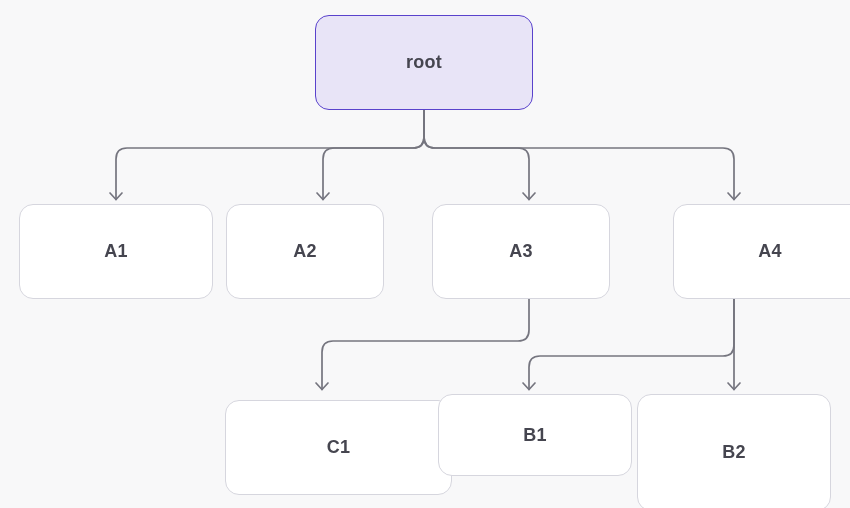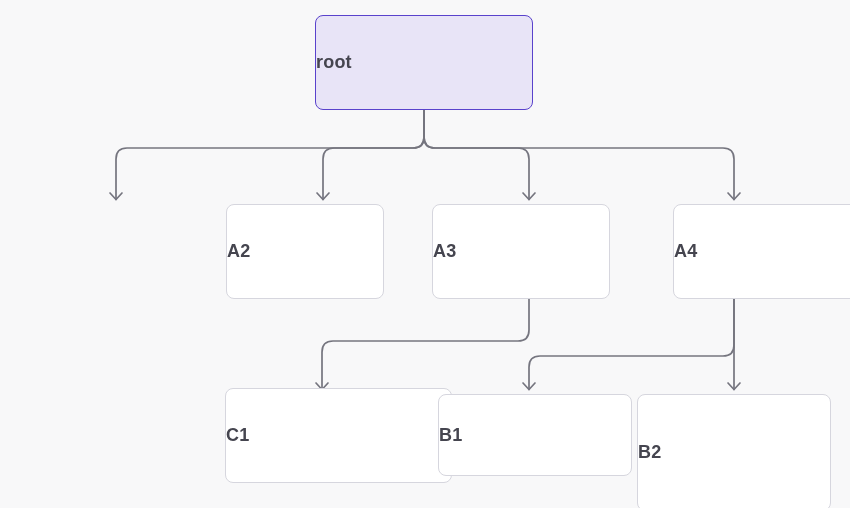--- a/index.html
+++ b/index.html
@@ -31,23 +31,24 @@
   .nodes-layer {
     position: absolute;
     left: 0; top: 0;
     width: 850px; height: 508px;
   }
   .node {
     position: absolute;
     box-sizing: border-box;
     background: var(--node-fill, #ffffff);
     border: 1px solid var(--node-border, #d6d6de);
-    border-radius: 8px;
+    border-radius: 14px;
     display: flex;
     align-items: center;
+    justify-content: center;
     color: var(--text, #45454f);
     font-size: 18px;
     font-weight: 600;
     letter-spacing: 0.2px;
     cursor: default;
   }
   .node.root {
     background: var(--root-fill, #e8e4f7);
     border: 1.8px solid var(--root-border, #5942cc);
   }
@@ -69,30 +70,33 @@
       <path d="M 316 383 L 322 389.5 L 328 383" class="edge"></path>
       <path d="M 734 299 L 734 345 Q 734 356 723 356 L 540 356 Q 529 356 529 367 L 529 389.5" class="edge"></path>
       <path d="M 523 383 L 529 389.5 L 535 383" class="edge"></path>
       <path d="M 734 299 L 734 389.5" class="edge"></path>
       <path d="M 728 383 L 734 389.5 L 740 383" class="edge"></path>
     </svg>
   <div class="nodes-layer">
       <div class="node root" style="left: 315px; top: 15px; width: 218px; height: 95px;">
         <span>root</span>
       </div>
+      <div class="node" style="left: 19px; top: 204px; width: 194px; height: 95px;">
+        <span>A1</span>
+      </div>
       <div class="node" style="left: 226px; top: 204px; width: 158px; height: 95px;">
         <span>A2</span>
       </div>
       <div class="node" style="left: 432px; top: 204px; width: 178px; height: 95px;">
         <span>A3</span>
       </div>
       <div class="node" style="left: 637px; top: 204px; width: 194px; height: 95px; margin-left: 36px;">
         <span>A4</span>
       </div>
-      <div class="node" style="left: 225px; top: 388px; width: 227px; height: 95px;">
+      <div class="node" style="left: 225px; top: 400px; width: 227px; height: 95px;">
         <span>C1</span>
       </div>
       <div class="node" style="left: 432px; top: 394px; width: 194px; height: 82px; margin-left: 6px;">
         <span>B1</span>
       </div>
       <div class="node" style="left: 637px; top: 394px; width: 194px; height: 117px;">
         <span>B2</span>
       </div>
     </div>
 </div>

